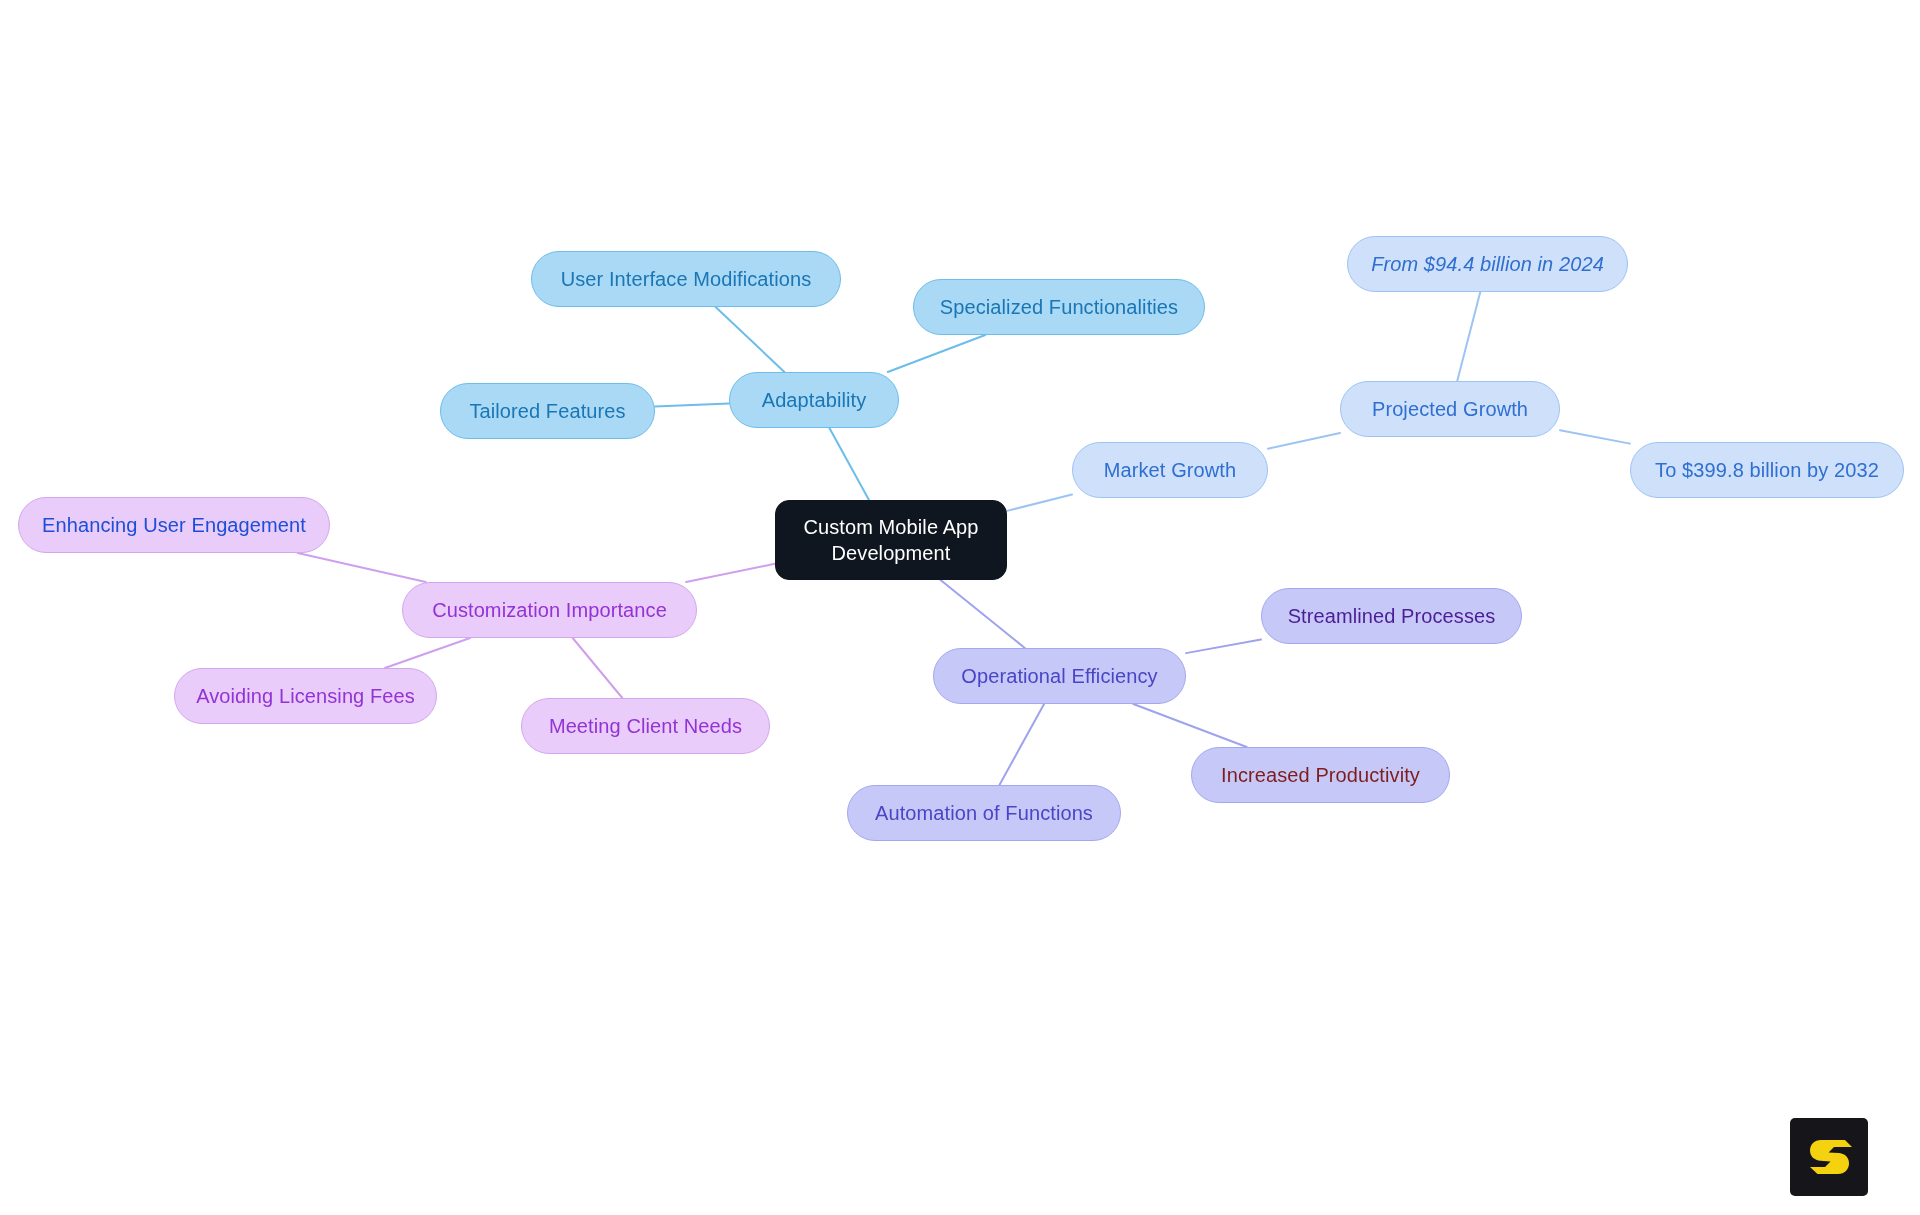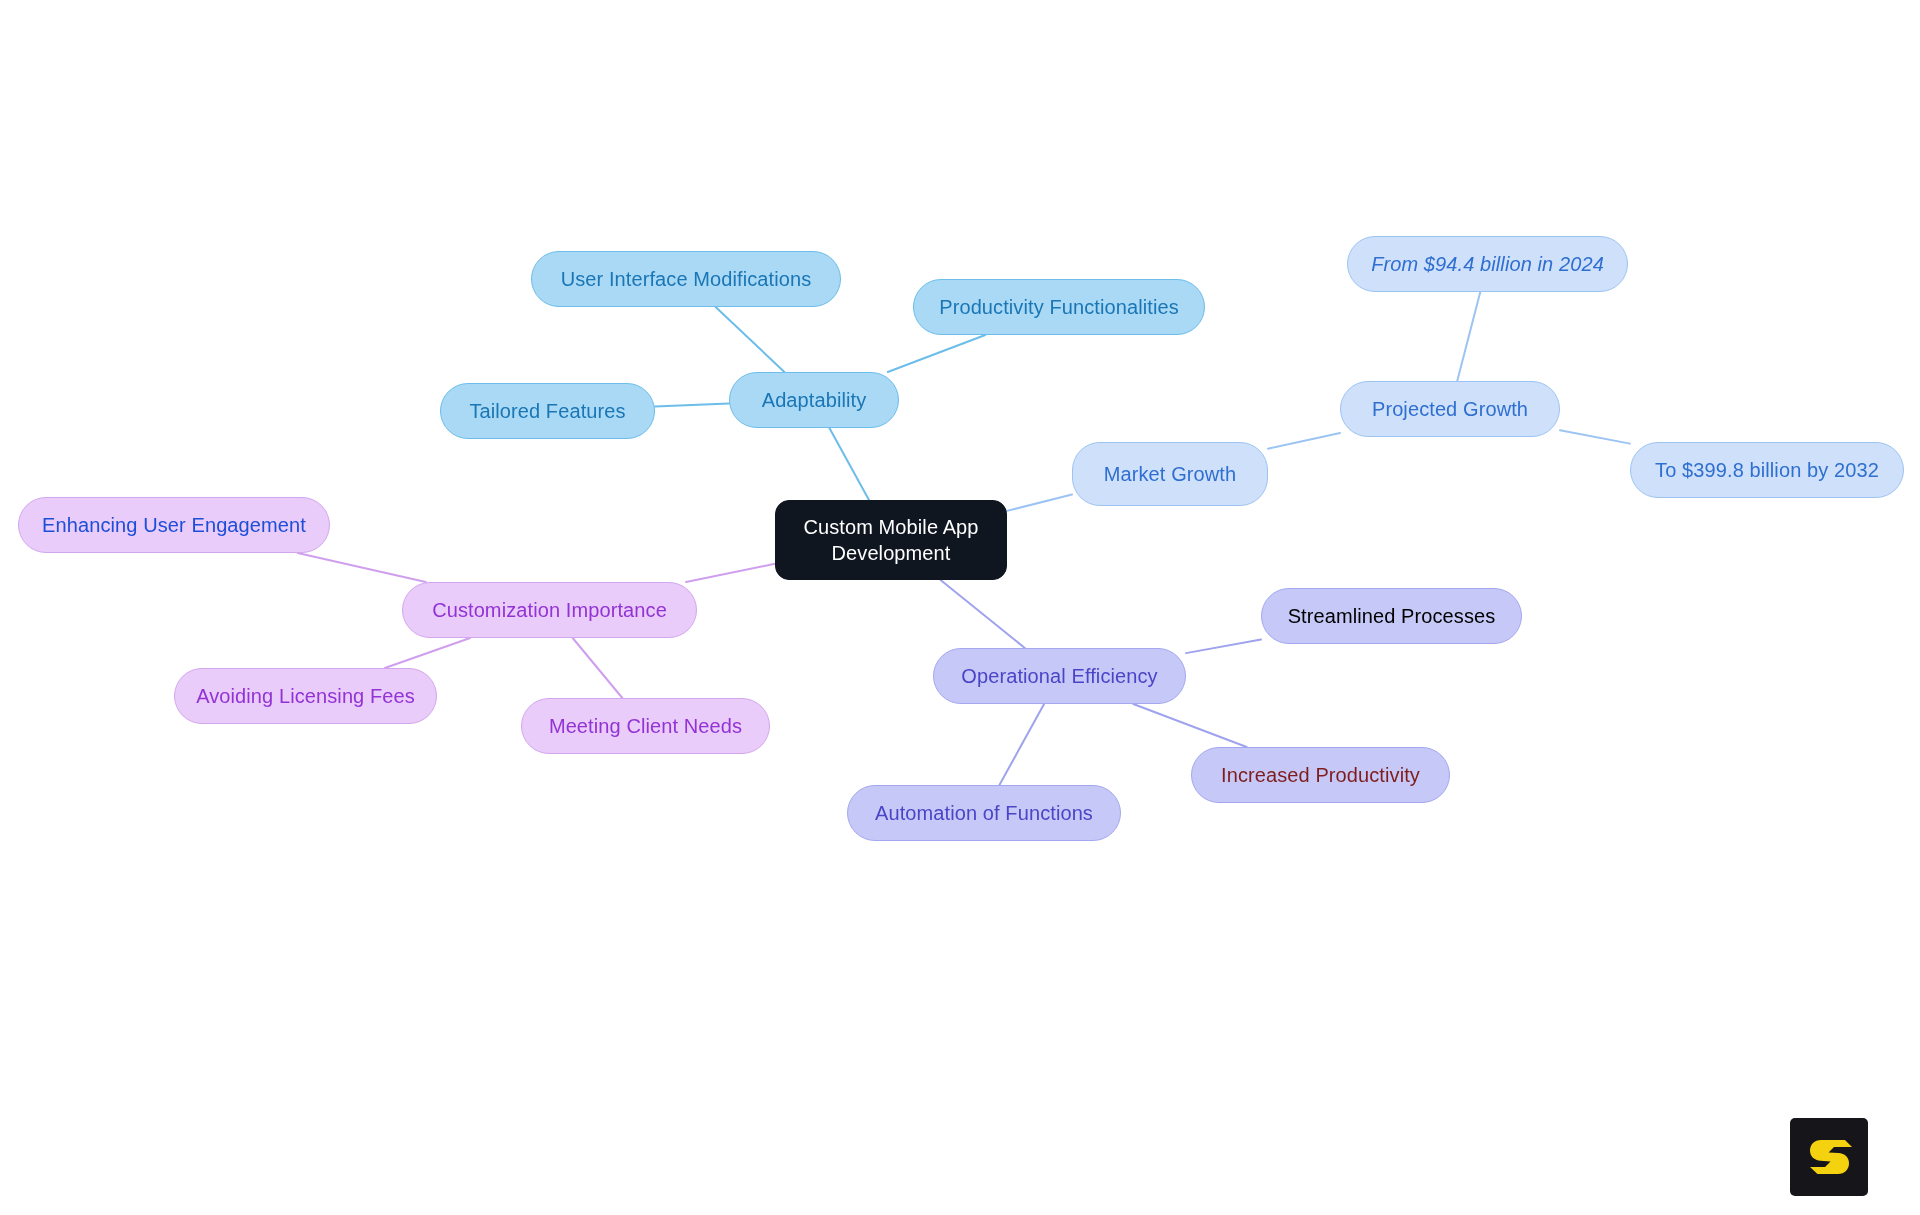--- a/index.html
+++ b/index.html
@@ -83,31 +83,31 @@
       <line x1="1186" y1="653.1385542168674" x2="1261" y2="639.5843373493976" stroke="#9fa3ee" stroke-width="2" stroke-linecap="round"></line>
       <line x1="1133.3181818181818" y1="704" x2="1246.6818181818182" y2="747" stroke="#9fa3ee" stroke-width="2" stroke-linecap="round"></line>
       <line x1="1044.0693430656934" y1="704" x2="999.4306569343066" y2="785" stroke="#9fa3ee" stroke-width="2" stroke-linecap="round"></line>
     </svg>
   <div id="nodes-layer">
       <div class="node root" style="left: 775px; top: 500px; width: 232px; height: 80px; background: rgb(15, 22, 32); color: rgb(255, 255, 255); border-color: rgb(15, 22, 32); border-radius: 14px; align-items: center;"><span>Custom Mobile App
 Development</span></div>
       <div class="node" style="left: 729px; top: 372px; width: 170px; height: 56px; background: rgb(169, 217, 245); color: rgb(26, 118, 181); border-color: rgb(108, 189, 234); border-radius: 28px;"><span>Adaptability</span></div>
       <div class="node" style="left: 531px; top: 251px; width: 310px; height: 56px; background: rgb(169, 217, 245); color: rgb(26, 118, 181); border-color: rgb(108, 189, 234); border-radius: 28px;"><span>User Interface Modifications</span></div>
       <div class="node" style="left: 440px; top: 383px; width: 215px; height: 56px; background: rgb(169, 217, 245); color: rgb(26, 118, 181); border-color: rgb(108, 189, 234); border-radius: 28px;"><span>Tailored Features</span></div>
-      <div class="node" style="left: 913px; top: 279px; width: 292px; height: 56px; background: rgb(169, 217, 245); color: rgb(26, 118, 181); border-color: rgb(108, 189, 234); border-radius: 28px;"><span>Productivity Functionalities</span></div>
-      <div class="node" style="left: 1072px; top: 442px; width: 196px; height: 64px; background: rgb(207, 224, 251); color: rgb(47, 111, 208); border-color: rgb(156, 196, 243); border-radius: 28px;"><span>Market Growth</span></div>
+      <div class="node" style="left: 913px; top: 279px; width: 292px; height: 56px; background: rgb(169, 217, 245); color: rgb(26, 118, 181); border-color: rgb(108, 189, 234); border-radius: 28px;"><span>Specialized Functionalities</span></div>
+      <div class="node" style="left: 1072px; top: 442px; width: 196px; height: 56px; background: rgb(207, 224, 251); color: rgb(47, 111, 208); border-color: rgb(156, 196, 243); border-radius: 28px;"><span>Market Growth</span></div>
       <div class="node" style="left: 1340px; top: 381px; width: 220px; height: 56px; background: rgb(207, 224, 251); color: rgb(47, 111, 208); border-color: rgb(156, 196, 243); border-radius: 28px;"><span>Projected Growth</span></div>
       <div class="node" style="left: 1347px; top: 236px; width: 281px; height: 56px; background: rgb(207, 224, 251); color: rgb(47, 111, 208); border-color: rgb(156, 196, 243); border-radius: 28px; font-style: italic;"><span>From $94.4 billion in 2024</span></div>
       <div class="node" style="left: 1630px; top: 442px; width: 274px; height: 56px; background: rgb(207, 224, 251); color: rgb(47, 111, 208); border-color: rgb(156, 196, 243); border-radius: 28px;"><span>To $399.8 billion by 2032</span></div>
       <div class="node" style="left: 402px; top: 582px; width: 295px; height: 56px; background: rgb(233, 204, 249); color: rgb(147, 51, 214); border-color: rgb(211, 167, 238); border-radius: 28px;"><span>Customization Importance</span></div>
       <div class="node" style="left: 18px; top: 497px; width: 312px; height: 56px; background: rgb(233, 204, 249); color: #1d4ed8; border-color: rgb(211, 167, 238); border-radius: 28px;"><span>Enhancing User Engagement</span></div>
       <div class="node" style="left: 174px; top: 668px; width: 263px; height: 56px; background: rgb(233, 204, 249); color: rgb(147, 51, 214); border-color: rgb(211, 167, 238); border-radius: 28px;"><span>Avoiding Licensing Fees</span></div>
       <div class="node" style="left: 521px; top: 698px; width: 249px; height: 56px; background: rgb(233, 204, 249); color: rgb(147, 51, 214); border-color: rgb(211, 167, 238); border-radius: 28px;"><span>Meeting Client Needs</span></div>
       <div class="node" style="left: 933px; top: 648px; width: 253px; height: 56px; background: rgb(198, 201, 248); color: rgb(74, 69, 199); border-color: rgb(163, 167, 239); border-radius: 28px;"><span>Operational Efficiency</span></div>
-      <div class="node" style="left: 1261px; top: 588px; width: 261px; height: 56px; background: rgb(198, 201, 248); color: #000000; border-color: rgb(163, 167, 239); border-radius: 28px;"><span>Streamlined Processes</span></div>
+      <div class="node" style="left: 1261px; top: 588px; width: 261px; height: 56px; background: rgb(198, 201, 248); color: #4c1d95; border-color: rgb(163, 167, 239); border-radius: 28px;"><span>Streamlined Processes</span></div>
       <div class="node" style="left: 1191px; top: 747px; width: 259px; height: 56px; background: rgb(198, 201, 248); color: #7f1d1d; border-color: rgb(163, 167, 239); border-radius: 28px; justify-content: center;"><span>Increased Productivity</span></div>
       <div class="node" style="left: 847px; top: 785px; width: 274px; height: 56px; background: rgb(198, 201, 248); color: rgb(74, 69, 199); border-color: rgb(163, 167, 239); border-radius: 28px; text-align: right;"><span>Automation of Functions</span></div>
     </div>
   <div id="brand-logo" style="left: 1790px; top: 1118px; width: 78px; height: 78px; background: rgb(21, 21, 26);">
     <svg width="48" height="48" viewBox="0 0 48 48">
       <path id="logo-path" d="M40 7 H16 C9.4 7 5 11.6 5 17.6 C5 23.4 9.2 27.4 15.6 27.8 L25.5 28.4 L20 34 H5 L12.5 41 H33 C39.6 41 44 36.3 44 30.2 C44 24.4 39.8 20.5 33.4 20.1 L23.6 19.5 L29 14 H47 Z" fill="#f5d210"></path>
     </svg>
   </div>
 </div>
 

